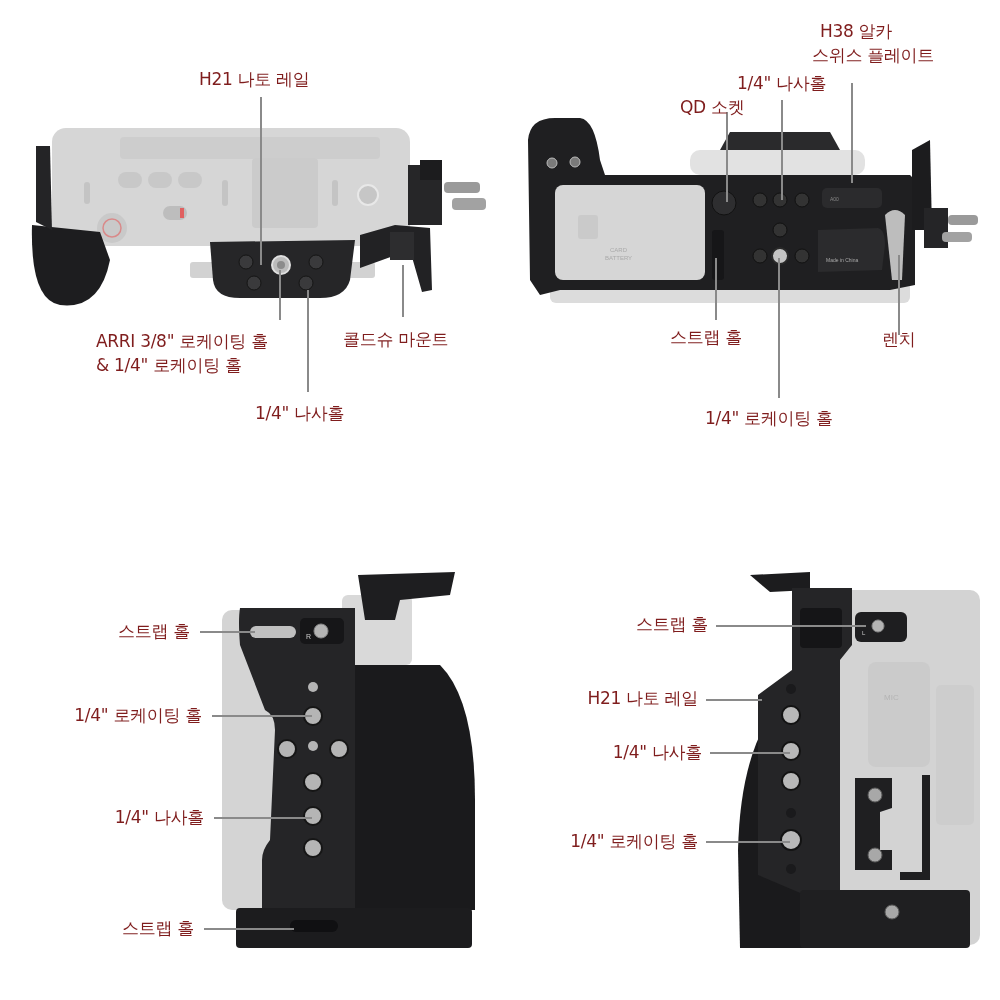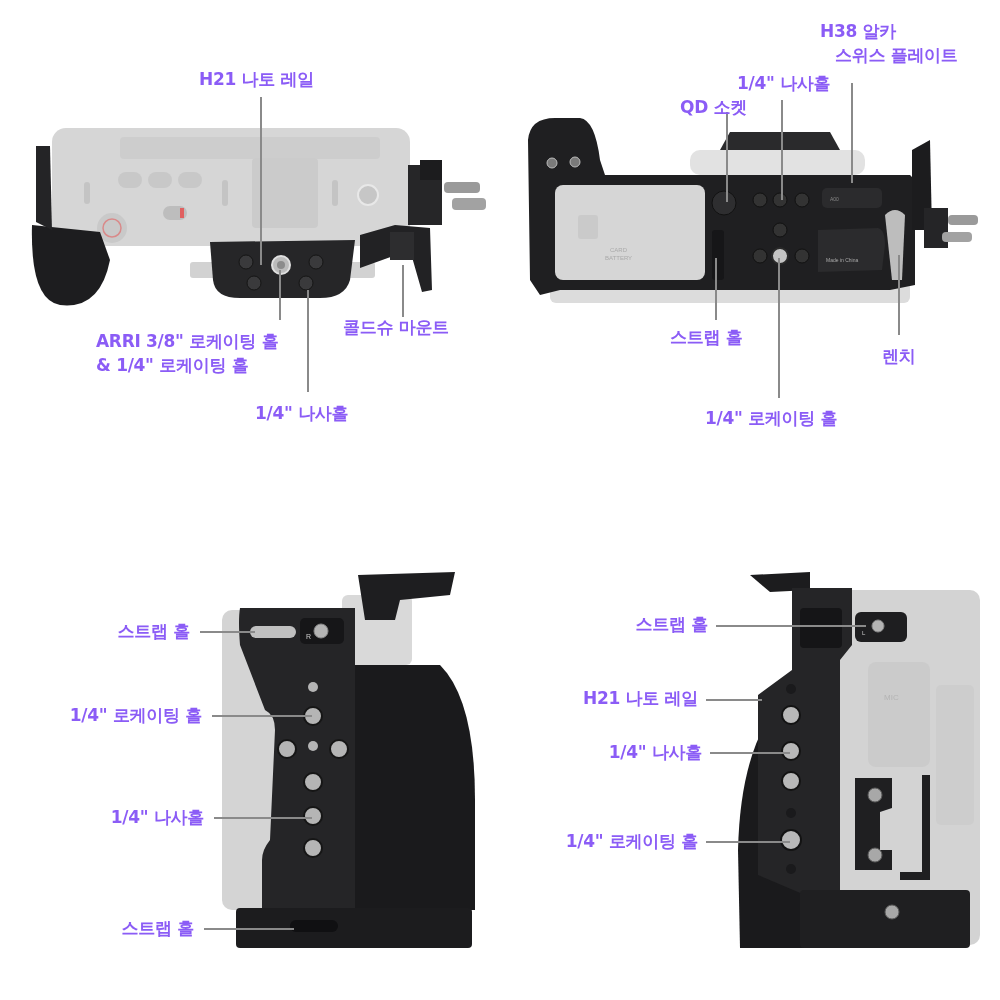--- a/index.html
+++ b/index.html
@@ -1,20 +1,20 @@
 <!DOCTYPE html>
 <html><head>
 <meta charset="utf-8">
 <style>
   html, body { margin:0; padding:0; background:#ffffff; }
   body { width:1000px; height:1000px; position:relative; overflow:hidden;
          font-family:"DejaVu Sans","Liberation Sans",sans-serif; color:#3a3a3a; }
   .panel { position:absolute; }
-  .label { position:absolute; font-size:17px; line-height:22px; color:#8b5cf6;
-           white-space:nowrap; letter-spacing:-0.3px;font-weight:bold; }
+  .label { position:absolute; font-size:17px; line-height:22px; color:#7f1d1d;
+           white-space:nowrap; letter-spacing:-0.3px; }
   .label.r { text-align:right; }
   .lead { position:absolute; background:#8a8a8a; }
   .v { width:1.5px; }
   .h { height:1.5px; }
   svg { position:absolute; overflow:visible; }
 </style>
 </head>
 <body>
 
 <div class="panel" style="left:0;top:0;width:500px;height:450px;">
@@ -57,21 +57,21 @@
 
   <div class="lead v" style="left:260px;top:97px;height:168px;"></div>
   <div class="lead v" style="left:279px;top:270px;height:50px;"></div>
   <div class="lead v" style="left:307px;top:290px;height:102px;"></div>
   <div class="lead v" style="left:402px;top:265px;height:52px;"></div>
 
   <div class="label" style="left:199px;top:68px;">H21 나토 레일</div>
   <div class="label" style="left:96px;top:330px;">ARRI 3/8" 로케이팅 홀</div>
   <div class="label" style="left:96px;top:354px;">&amp; 1/4" 로케이팅 홀</div>
   <div class="label" style="left:255px;top:402px;">1/4" 나사홀</div>
-  <div class="label" style="left:343px;top:316px;">콜드슈 마운트</div>
+  <div class="label" style="left:343px;top:328px;">콜드슈 마운트</div>
 </div>
 
 <div class="panel" style="left:500px;top:0;width:500px;height:450px;">
   <svg width="500" height="450" style="left:0;top:0;">
 
     <rect x="50" y="275" width="360" height="28" rx="6" fill="#dcdcdc"></rect>
     <rect x="190" y="150" width="175" height="25" rx="10" fill="#e2e2e2"></rect>
     <path d="M220 150 L230 132 L330 132 L340 150 Z" fill="#2a2a2c"></path>
 
     <path d="M28 140 Q30 118 55 118 L80 118 Q95 120 100 160 L105 175 L410 175 L415 180 L415 285 L390 290 L60 290 L40 295 L30 280 Z" fill="#1f1f21"></path>
@@ -107,25 +107,25 @@
   </svg>
 
   <div class="lead v" style="left:226px;top:112px;height:90px;"></div>
   <div class="lead v" style="left:281px;top:100px;height:100px;"></div>
   <div class="lead v" style="left:351px;top:83px;height:100px;"></div>
   <div class="lead v" style="left:215px;top:258px;height:62px;"></div>
   <div class="lead v" style="left:278px;top:258px;height:140px;"></div>
   <div class="lead v" style="left:398px;top:255px;height:80px;"></div>
 
   <div class="label" style="left:320px;top:20px;">H38 알카</div>
-  <div class="label" style="left:335px;top:44px;">스위스 플레이트</div>
+  <div class="label" style="left:312px;top:44px;">스위스 플레이트</div>
   <div class="label" style="left:237px;top:72px;">1/4" 나사홀</div>
   <div class="label" style="left:180px;top:96px;">QD 소켓</div>
   <div class="label" style="left:170px;top:326px;">스트랩 홀</div>
-  <div class="label" style="left:382px;top:345px;">렌치</div>
+  <div class="label" style="left:382px;top:328px;">렌치</div>
   <div class="label" style="left:205px;top:407px;">1/4" 로케이팅 홀</div>
 </div>
 
 <div class="panel" style="left:0;top:550px;width:500px;height:450px;">
   <svg width="500" height="450" style="left:0;top:0;">
 
     <rect x="222" y="60" width="140" height="300" rx="10" fill="#d4d4d4"></rect>
     <rect x="342" y="45" width="70" height="70" rx="6" fill="#d9d9d9"></rect>
     <path d="M358 25 L455 22 L450 45 L400 50 L395 70 L365 70 Z" fill="#1e1e20"></path>
 

